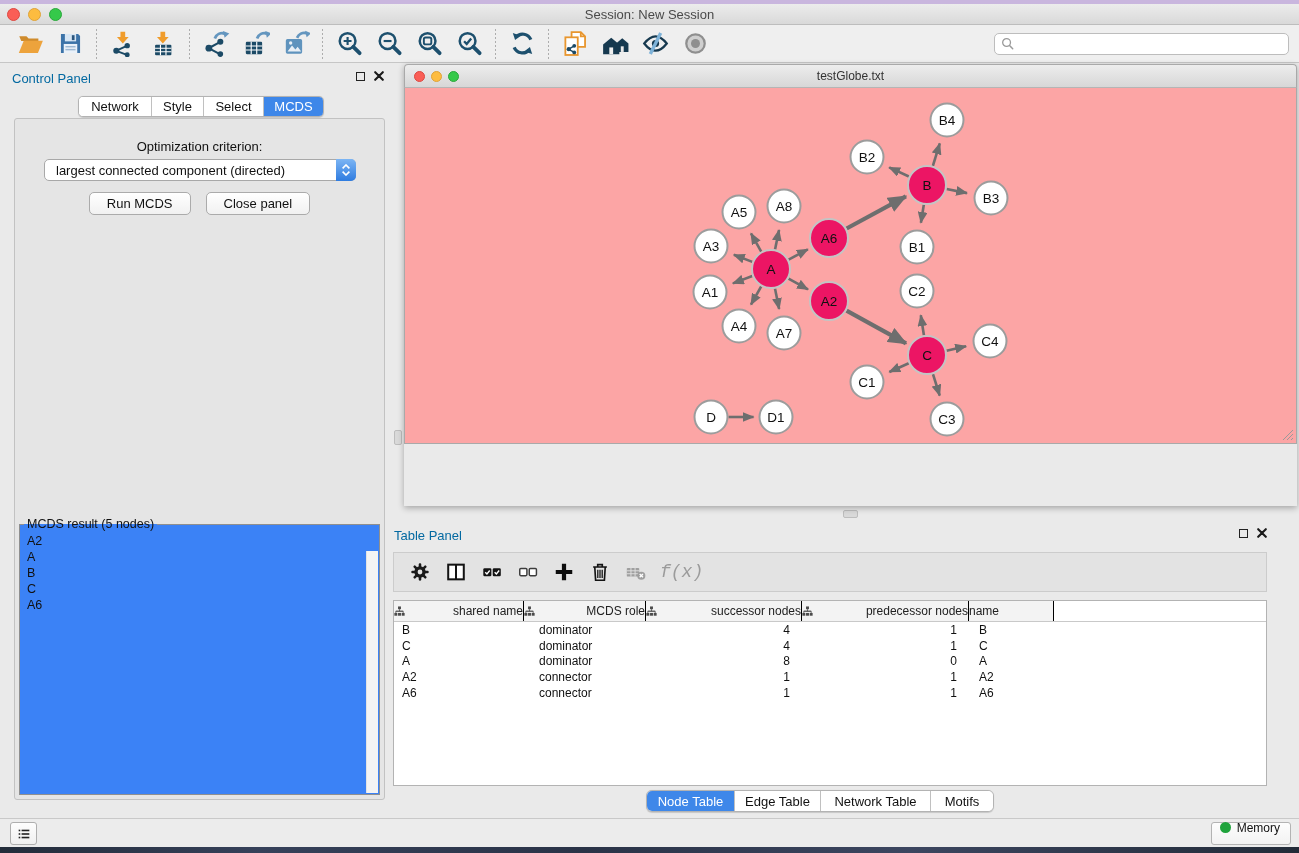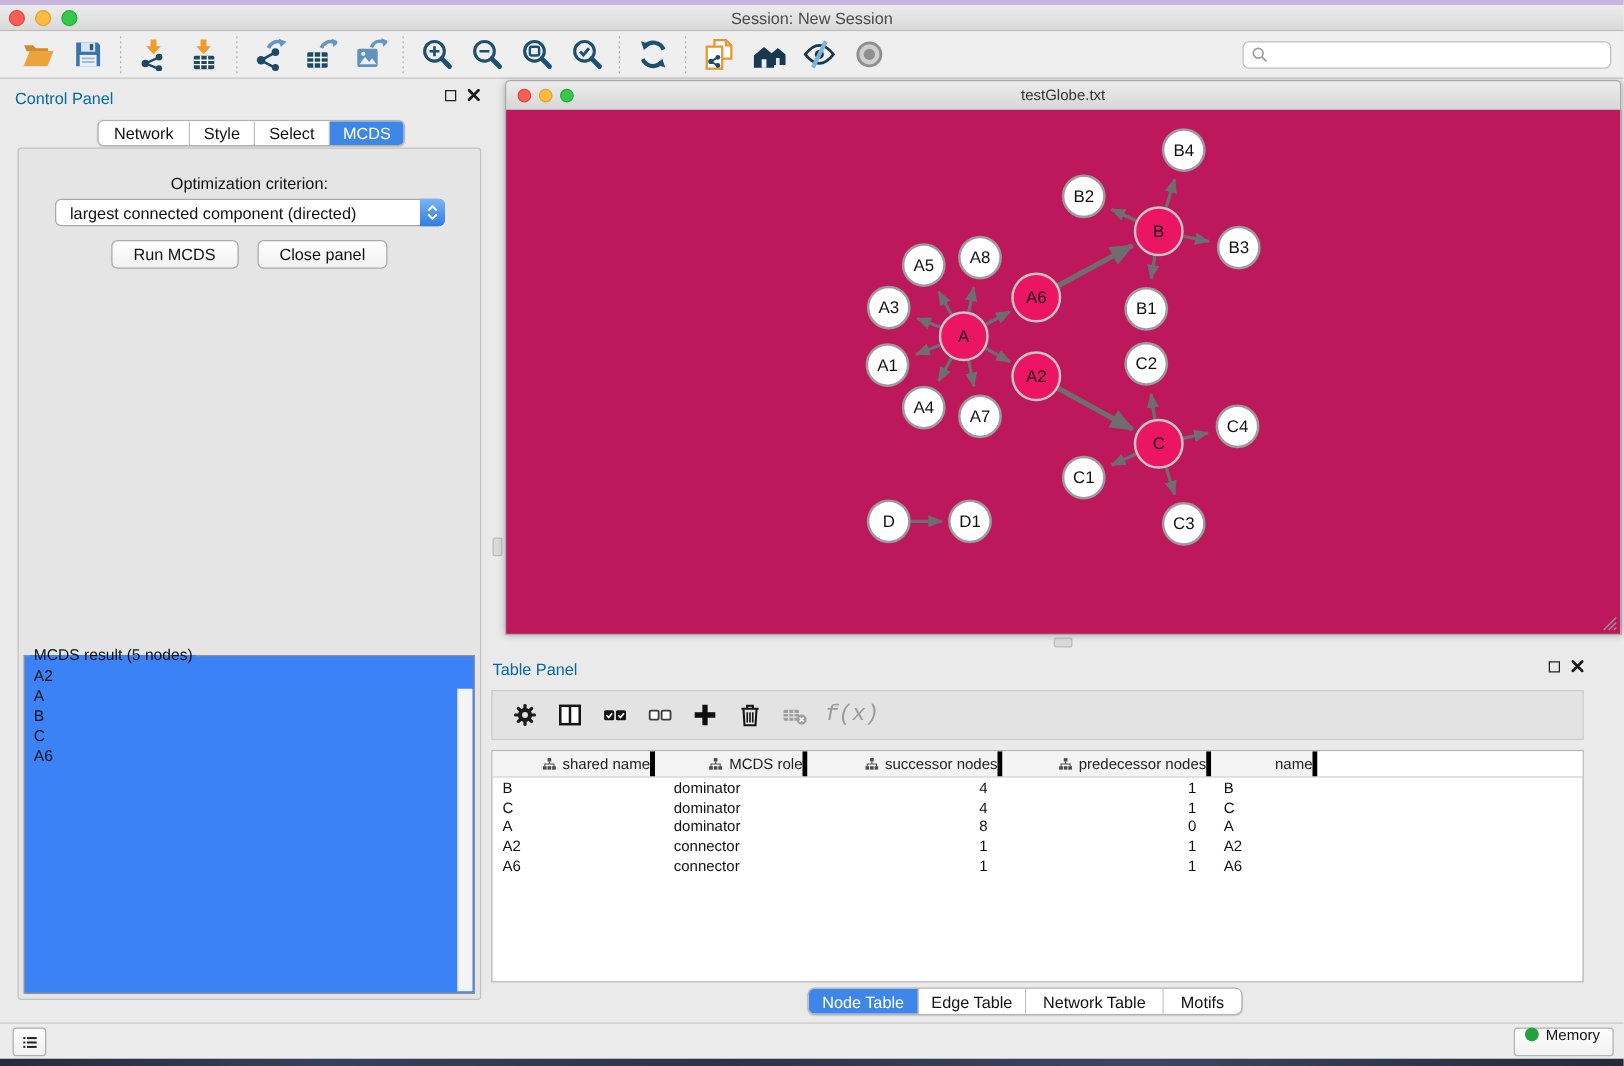--- a/index.html
+++ b/index.html
@@ -77,39 +77,39 @@
 
   
   .net-window { position:absolute; left:404px; top:64px; width:893px; height:442px;
      box-shadow:0 2px 6px rgba(0,0,0,.3); border-radius:4px 4px 0 0; }
   .net-titlebar { position:relative; height:24px; background:linear-gradient(#ededed,#d7d7d7);
      border:1px solid #a9a9a9; border-bottom:1px solid #b5b5b5; border-radius:4px 4px 0 0;
      display:flex; align-items:center; }
   .net-titlebar .traffic { margin-left:9px; gap:6px; }
   .net-titlebar .light { width:11px; height:11px; }
   .net-title { position:absolute; left:0; right:0; text-align:center; font-size:12px; color:#333; }
-  .net-canvas { position:relative; height:420px; background:#be185d;
+  .net-canvas { position:relative; height:356px; background:#fca5a5;
      border:1px solid #a9a9a9; border-top:none; overflow:hidden; }
   .net-canvas svg.graph { position:absolute; left:0; top:0; }
   .resize-grip { position:absolute; right:2px; bottom:2px; width:13px; height:12px; }
 
   
   .table-panel { position:absolute; left:380px; top:520px; width:895px; height:298px; }
   .tp-toolbar { position:absolute; left:13px; top:32px; width:874px; height:40px;
      background:#e3e3e3; border:1px solid #cccccc; display:flex; align-items:center; padding-left:8px; }
   .tp-btn { width:36px; height:32px; display:flex; align-items:center; justify-content:center;
      background:transparent; border:none; cursor:pointer; }
   .tp-btn svg { width:22px; height:22px; }
   .fx-label { font-size:18px; color:#9b9b9b; font-style:italic; font-family:Liberation Mono, monospace; margin-left:6px; }
 
   .data-table { position:absolute; left:13px; top:80px; width:874px; height:186px;
      background:#fff; border:1px solid #b3b3b3; overflow:hidden; }
   .dt-header { display:flex; height:21px; border-bottom:1px solid #c9c9c9; }
-  .dt-hcell { display:flex; align-items:center; justify-content:flex-end; gap:5px;
-     background:#f3f3f3; border-right:4px solid #000000; font-size:12px; color:#222; cursor:pointer; }
+  .dt-hcell { display:flex; align-items:center; justify-content:space-between; gap:5px;
+     background:#f3f3f3; border-right:1px solid #000000; font-size:12px; color:#222; cursor:pointer; }
   .dt-hcell svg { width:11px; height:11px; }
   .dt-hfill { flex:1; background:#fff; }
   .dt-row { display:flex; height:15.8px; align-items:center; font-size:12px; color:#111; cursor:pointer; }
   .dt-cell { overflow:hidden; white-space:nowrap; }
 
   .tp-tabs { position:absolute; left:266px; top:270px; height:22px; display:flex;
      border:1px solid #b3b3b3; border-radius:6px; overflow:hidden; background:#fff;
      box-shadow:0 .5px 1px rgba(0,0,0,.15); }
 
   

